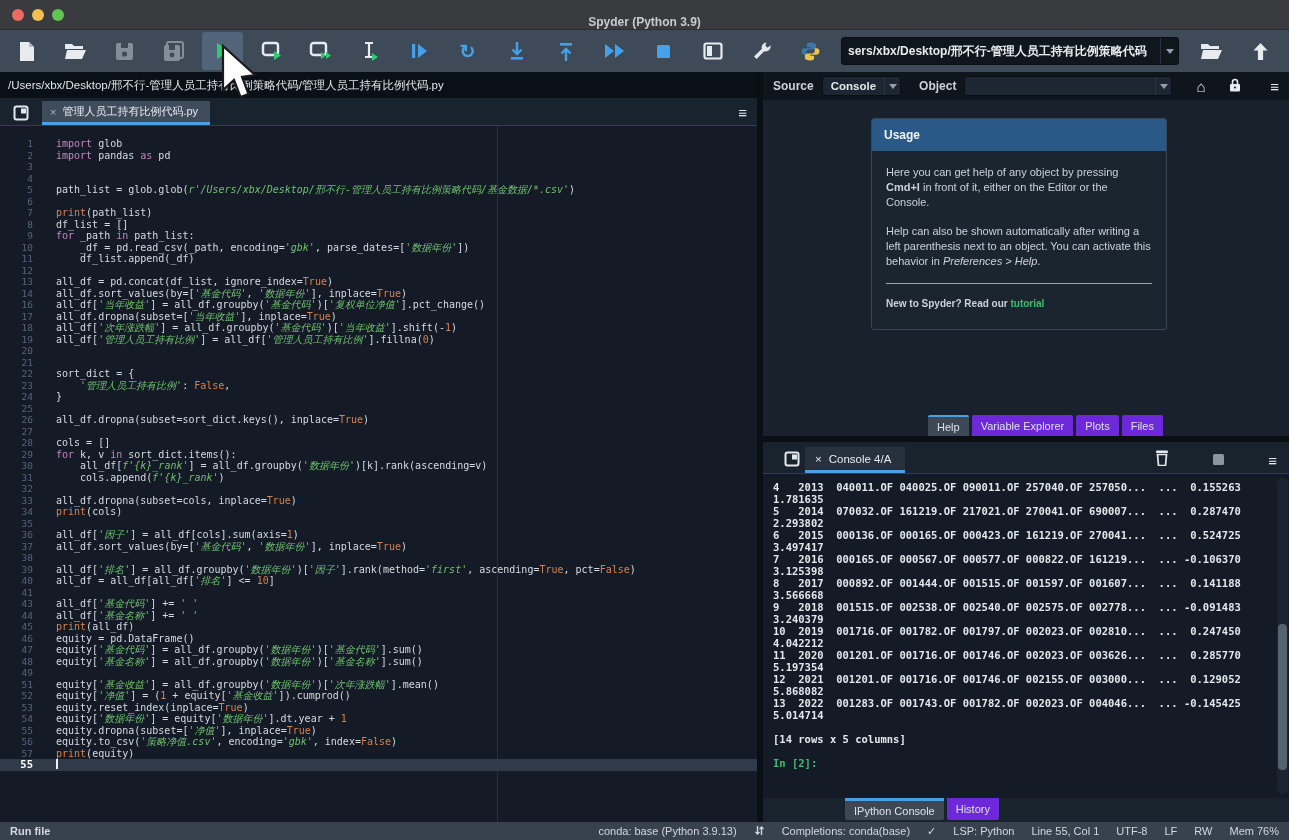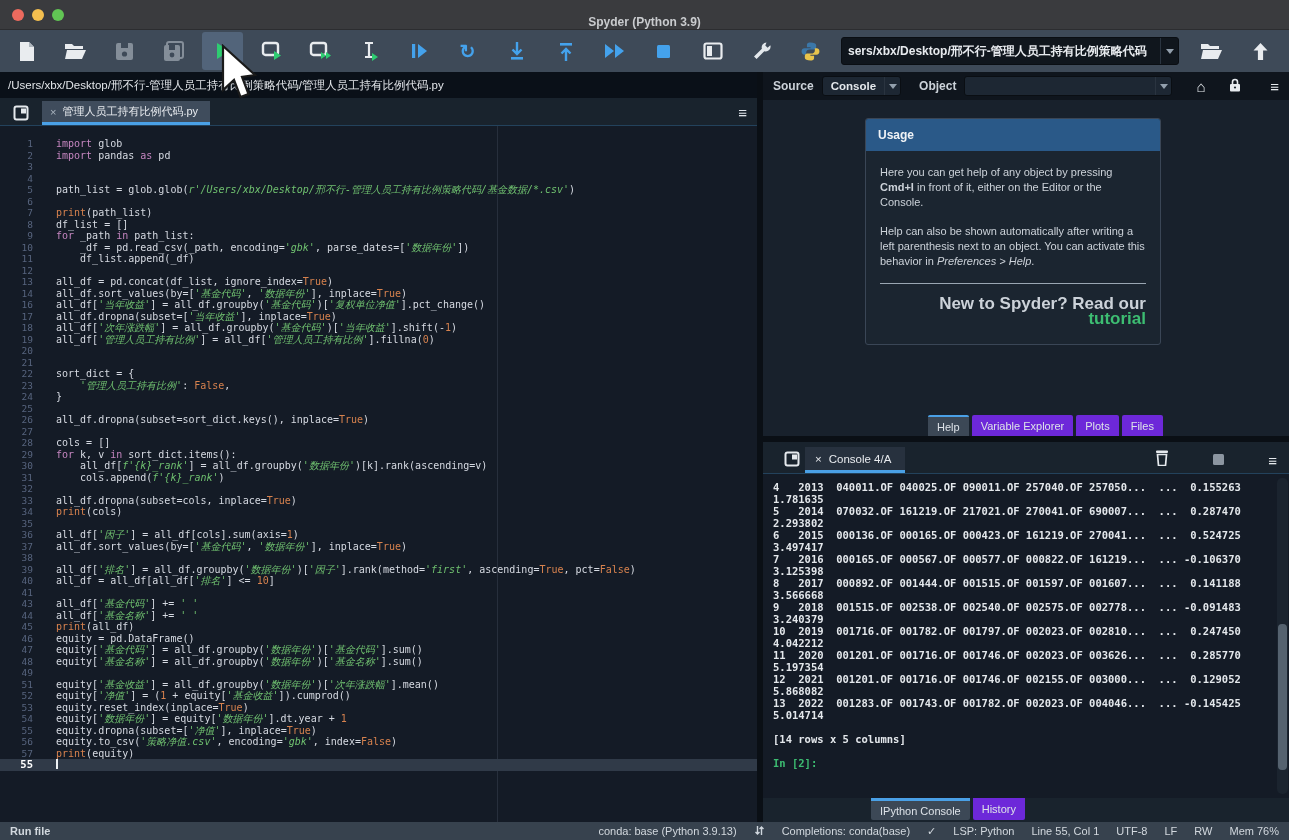--- a/index.html
+++ b/index.html
@@ -68,28 +68,28 @@
     padding:5px 10px;flex:0 0 auto;}
   .hh-label{color:#ccd2d9;font-size:12px;font-weight:bold;}
   .combo{height:20px;background:#1d2733;border:1px solid #0a0e13;border-radius:3px;display:flex;align-items:center;}
   .combo .val{color:#e4e8ec;font-size:11.5px;font-weight:bold;padding:0 8px;}
   .combo .arr{width:16px;height:100%;border-left:1px solid #2a3440;display:flex;align-items:center;justify-content:center;}
   .obj-combo{width:208px;}
   .hh-ico{color:#e6eaee;font-size:15px;line-height:1;margin-left:16px;}
   .hh-menu{margin-left:auto;color:#e6eaee;font-size:15px;}
 
   .help-content{flex:1;background:#18212c;position:relative;min-height:0;}
-  .usage-card{position:absolute;left:102px;top:18px;width:296px;background:#1b2530;
+  .usage-card{position:absolute;left:108px;top:18px;width:296px;background:#1b2530;
     border:1px solid #3a4656;border-radius:3px;}
   .usage-head{background:#2a5988;color:#f0f3f6;font-size:12px;font-weight:bold;
     padding:9px 12px;border-radius:2px 2px 0 0;}
   .usage-body{padding:14px 14px 12px 14px;color:#ccd2d9;font-size:11px;line-height:15px;}
   .usage-body p{margin-bottom:14px;}
   .usage-hr{border:none;border-top:1px solid #9aa6b2;margin:4px 0 12px 0;}
-  .usage-foot{text-align:right;color:#ccd2d9;font-size:17px;font-weight:bold;padding-bottom:6px;}
+  .usage-foot{text-align:left;color:#ccd2d9;font-size:10px;font-weight:bold;padding-bottom:6px;}
   .tut-link{color:#3dbd72;}
 
   .help-tabs{height:26px;background:#18212c;display:flex;align-items:flex-end;gap:3px;
     padding-left:165px;flex:0 0 auto;}
   .ptab{height:21px;background:#6d28d9;color:#dde2e8;font-size:11px;display:flex;align-items:center;
     padding:0 9px;border-radius:2px 2px 0 0;}
   .ptab.act{background:#3c4856;border-top:2px solid #4aa0e6;}
 
   .hdivider{height:6px;background:#0a0f15;flex:0 0 auto;}
 
@@ -99,21 +99,21 @@
   .ctab{height:26px;background:#27313e;border-bottom:3px solid #4aa0e6;color:#e8ebef;font-size:11.5px;
     display:flex;align-items:center;gap:7px;padding:0 14px 0 10px;margin-left:42px;}
   .ch-icons{position:absolute;right:12px;top:8px;display:flex;gap:44px;align-items:center;}
   .console-content{flex:1;background:#141b26;padding:7px 10px;position:relative;overflow:hidden;min-height:0;}
   .con-line{white-space:pre;font-family:"DejaVu Sans Mono",monospace;font-size:10.5px;font-weight:bold;
     height:12px;line-height:12px;color:#e4e8ec;}
   .con-prompt{color:#3dbd72;}
   .scrollbar{position:absolute;right:1px;top:4px;bottom:4px;width:11px;background:#1b242f;border-radius:5px;}
   .thumb{position:absolute;right:1px;width:9px;border-radius:4px;background:#55626f;}
   .console-tabs{height:24px;background:#19232d;display:flex;align-items:flex-start;gap:3px;
-    padding-left:108px;flex:0 0 auto;}
+    padding-left:82px;flex:0 0 auto;}
   .console-tabs .ptab{border-radius:0 0 2px 2px;height:22px;}
   .console-tabs .ptab.act{border-top:3px solid #4aa0e6;background:#3c4856;}
 
   
   .statusbar{height:18px;background:#37424e;display:flex;align-items:center;
     color:#d2d8de;font-size:11px;flex:0 0 auto;padding:0 10px;}
   .sb-left{font-weight:bold;}
   .sb-right{margin-left:auto;display:flex;align-items:center;gap:17px;}
   .sb-check{color:#d2d8de;font-size:11px;}
 

